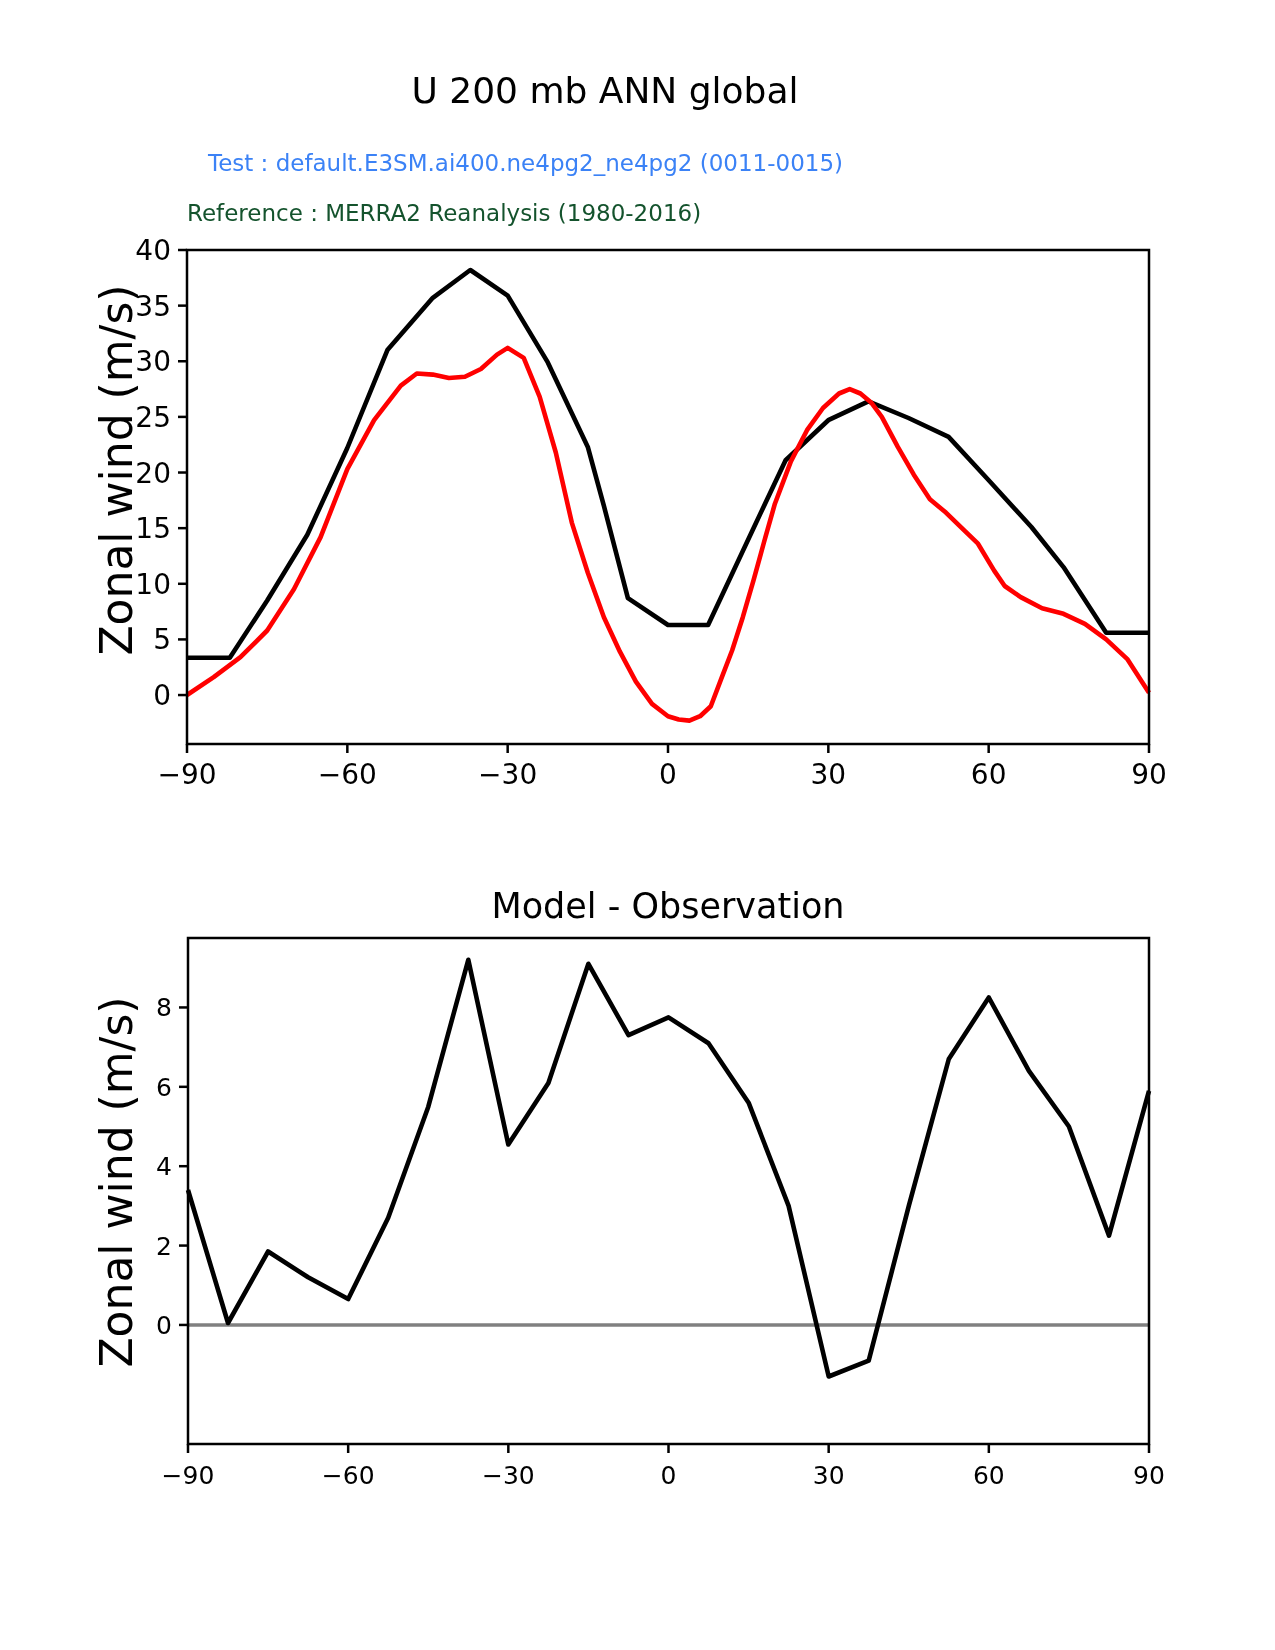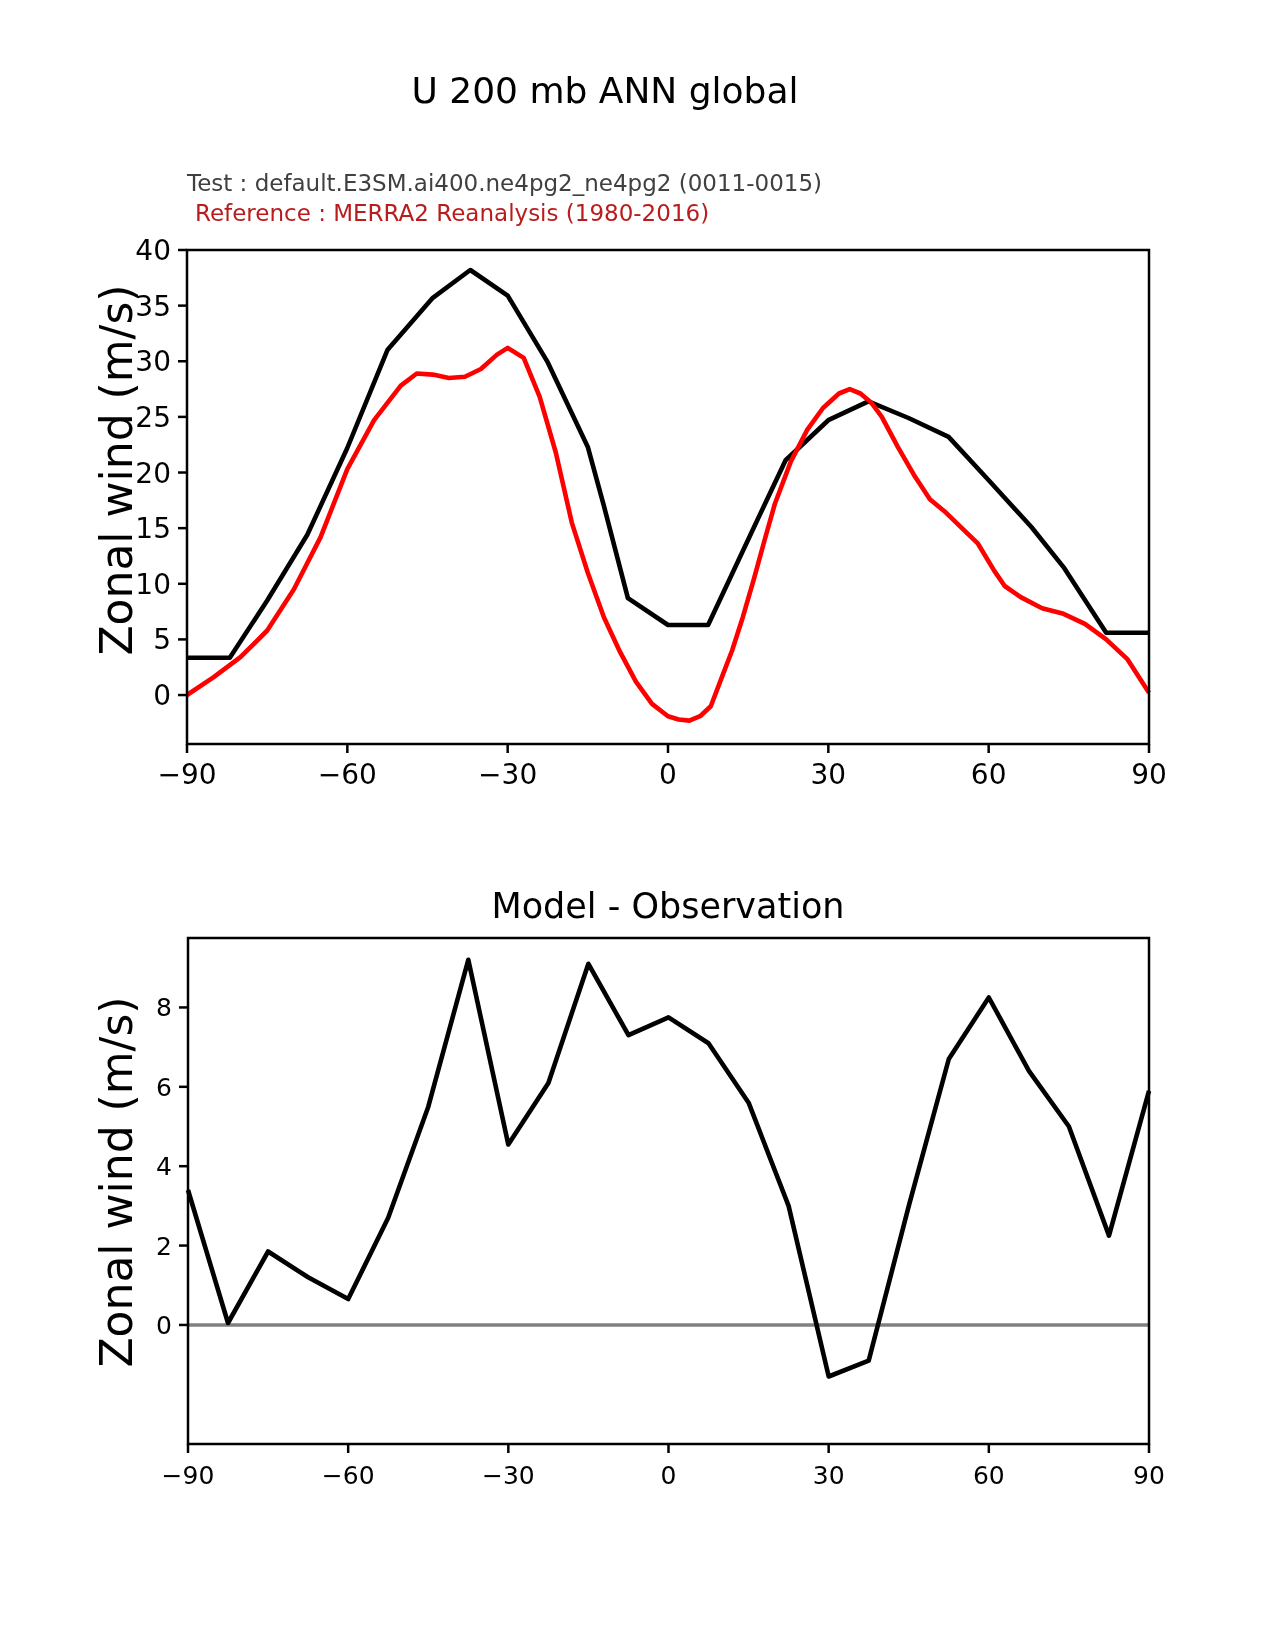--- a/index.html
+++ b/index.html
@@ -9,22 +9,22 @@
     background:#ffffff;
     font-family:"DejaVu Sans", sans-serif;
     color:#000;
     overflow:hidden;
   }
   .suptitle{
     position:absolute;top:70px;left:0;width:1210px;
     text-align:center;font-size:36px;color:#000;
   }
   .run-label{position:absolute;left:187px;font-size:23px;white-space:nowrap;}
-  #test-label{top:170px;color:#404040;}
-  #ref-label{top:200px;color:#b91c1c;margin-left:8px;}
+  #test-label{top:150px;color:#3b82f6;margin-left:21px;}
+  #ref-label{top:200px;color:#14532d;}
   .panel-title{
     position:absolute;left:187px;width:962px;top:886px;
     text-align:center;font-size:35px;color:#000;
   }
   .ylabel{
     position:absolute;white-space:nowrap;font-size:44px;color:#000;
     transform:translate(-50%,-50%) rotate(-90deg);
   }
   #ylabel-top{left:116px;top:470px;}
   #ylabel-bottom{left:116px;top:1182px;}

